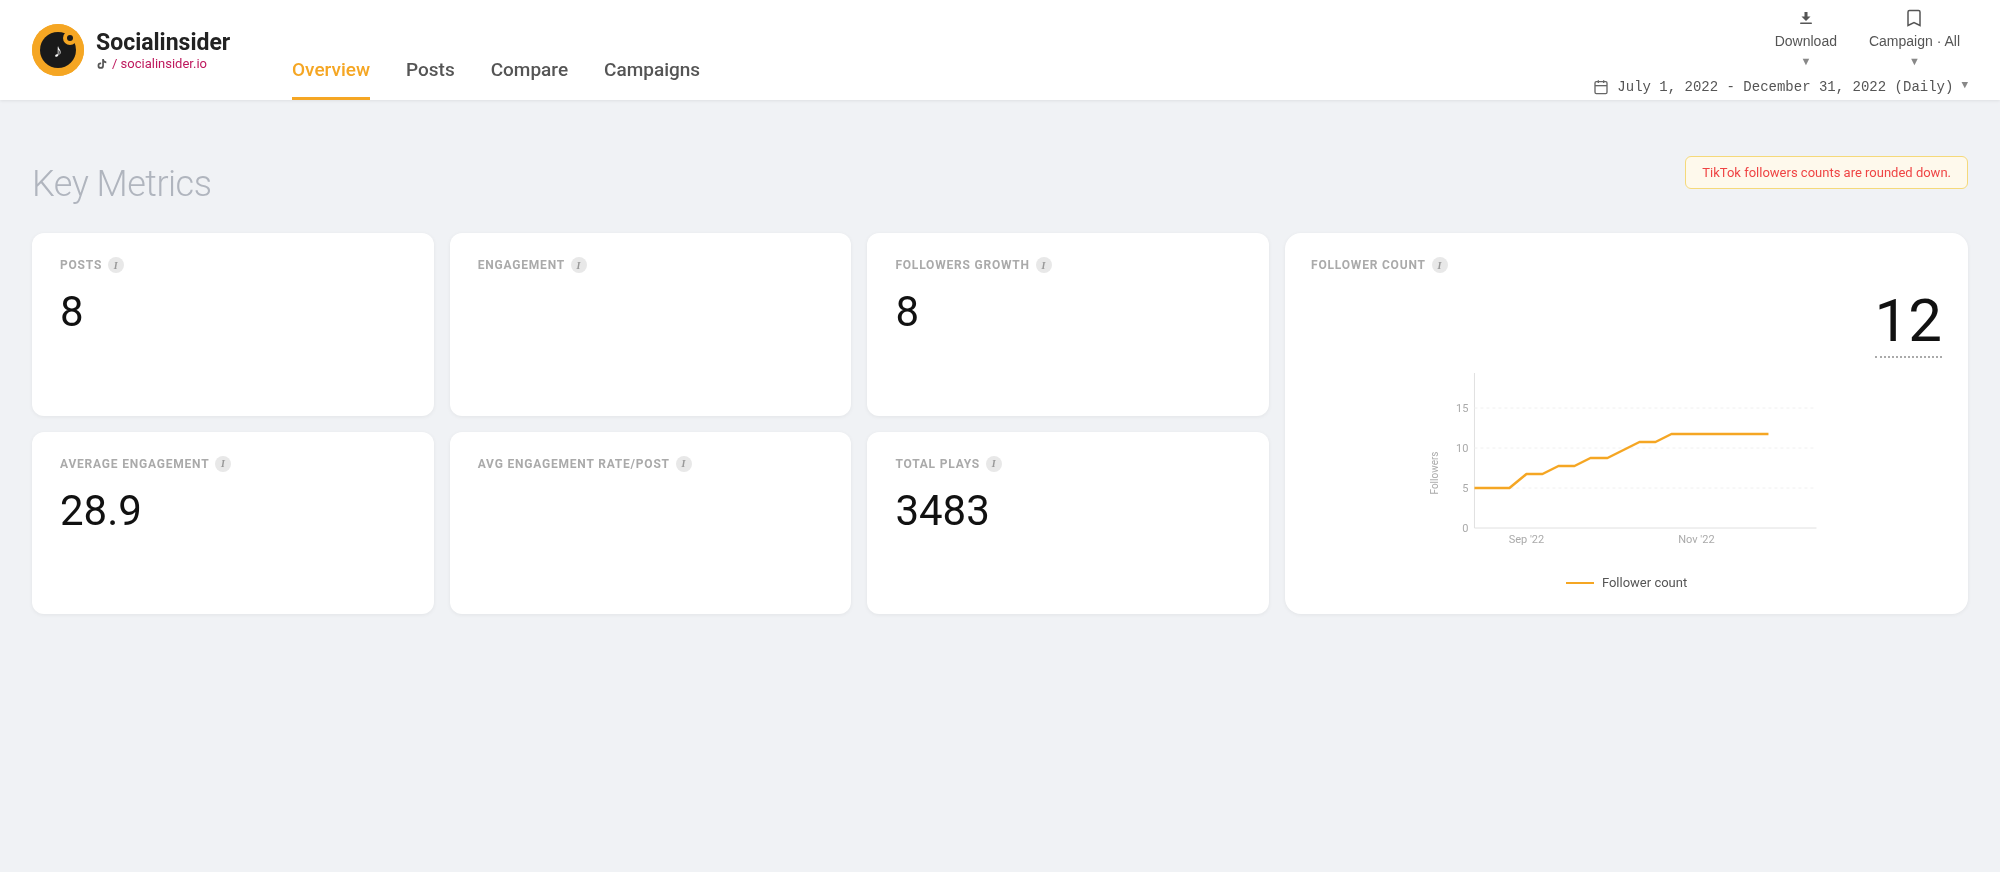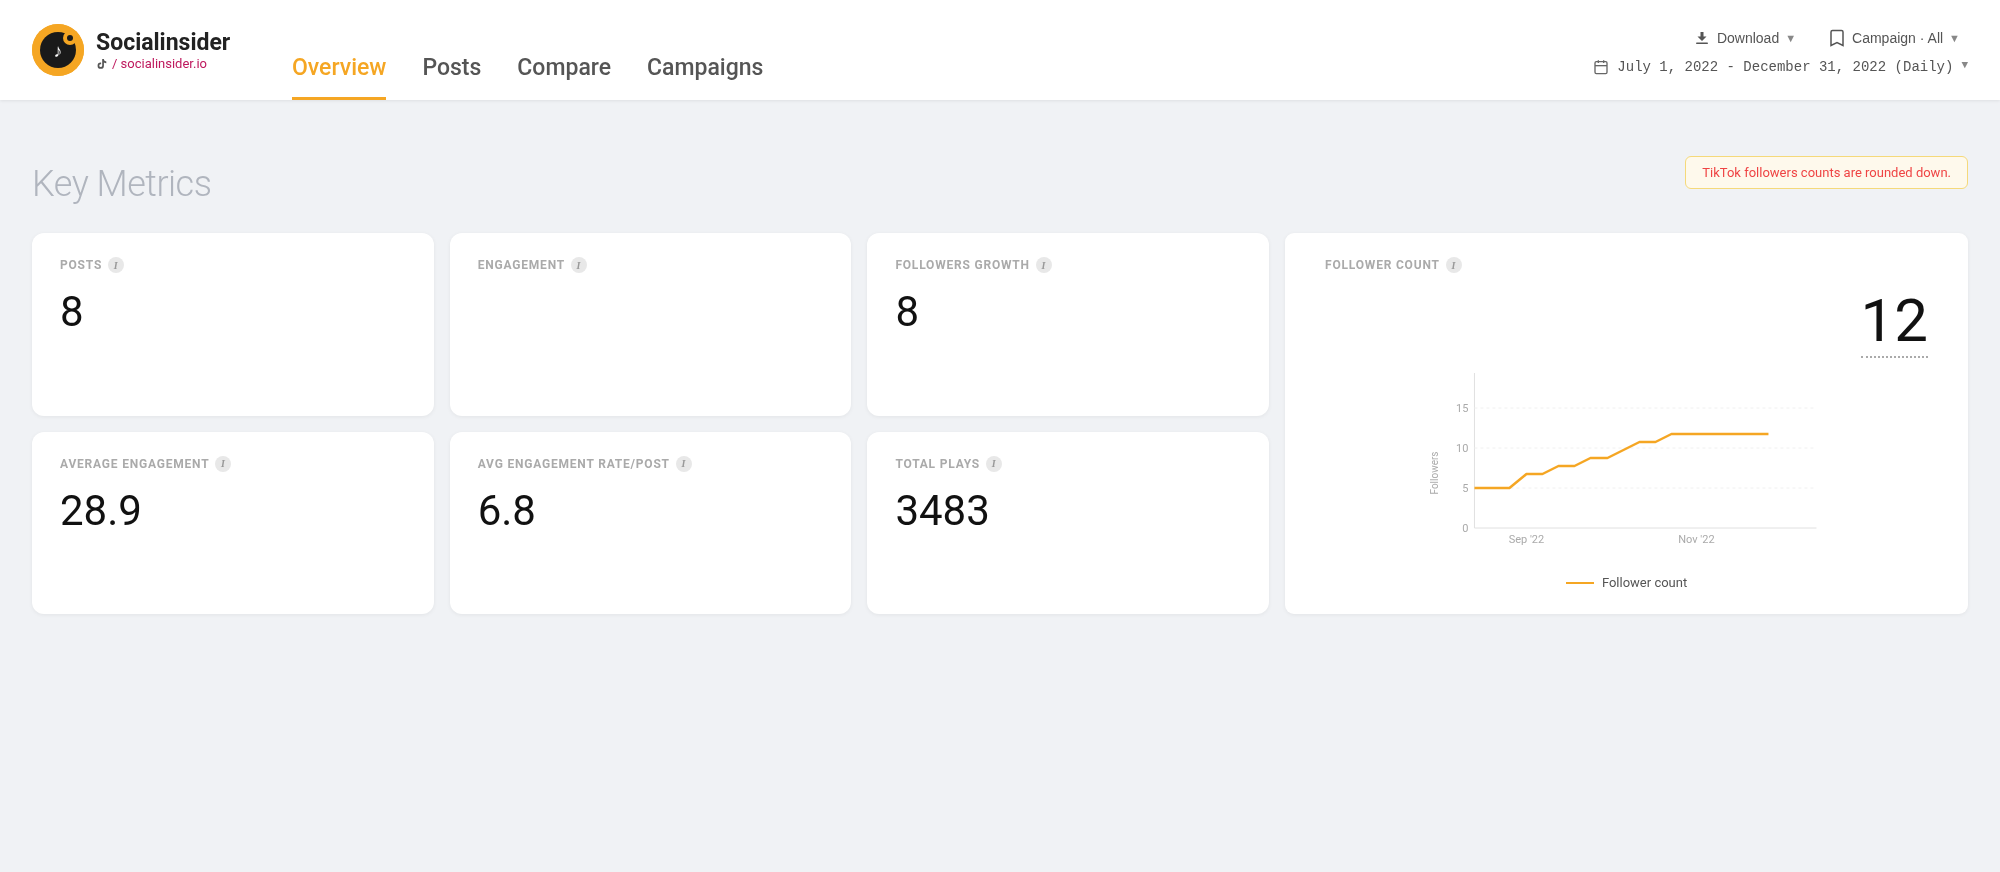--- a/index.html
+++ b/index.html
@@ -42,21 +42,21 @@
     
     .nav {
       display: flex;
       gap: 36px;
       margin-left: 40px;
       height: 100%;
       align-items: flex-end;
       padding-bottom: 0;
     }
     .nav-item {
-      font-size: 23px;
+      font-size: 19px;
       font-weight: 500;
       color: #555;
       cursor: pointer;
       padding-bottom: 16px;
       border-bottom: 3px solid transparent;
       text-decoration: none;
       white-space: nowrap;
     }
     .nav-item.active {
       color: #f5a623;
@@ -79,20 +79,21 @@
     .ctrl-btn {
       display: flex;
       align-items: center;
       gap: 6px;
       font-size: 14px;
       color: #555;
       cursor: pointer;
       border: none;
       background: none;
       padding: 4px 8px;
+      flex-direction: column;
     }
     .ctrl-chevron { font-size: 11px; color: #888; }
     .date-row {
       display: flex;
       align-items: flex-start;
       gap: 8px;
       font-size: 14px;
       color: #555;
       cursor: pointer;
       font-family: Liberation Mono, monospace;
@@ -171,22 +172,22 @@
       font-weight: 400;
       color: #111;
       line-height: 1;
     }
 
     
     .follower-card {
       grid-row: 1 / 3;
       grid-column: 4 / 5;
       background: #fff;
-      border-radius: 9px;
-      padding: 24px 40px;
+      border-radius: 16px;
+      padding: 24px 26px;
       box-shadow: 0 1px 4px rgba(0,0,0,0.06);
       display: flex;
       flex-direction: column;
     }
     .follower-count-big {
       font-size: 60px;
       font-weight: 400;
       color: #111;
       text-align: right;
       line-height: 1;
@@ -325,21 +326,20 @@
         <span class="info-icon">i</span>
       </div>
       <div class="metric-value">28.9</div>
     </div>
 
     <div class="metric-card">
       <div class="metric-label">
         <span>AVG ENGAGEMENT RATE/POST</span>
         <span class="info-icon">i</span>
       </div>
-      <div class="metric-value">6.8</div>
     </div>
 
     <div class="metric-card">
       <div class="metric-label">
         <span>TOTAL PLAYS</span>
         <span class="info-icon">i</span>
       </div>
       <div class="metric-value">3483</div>
     </div>
 

